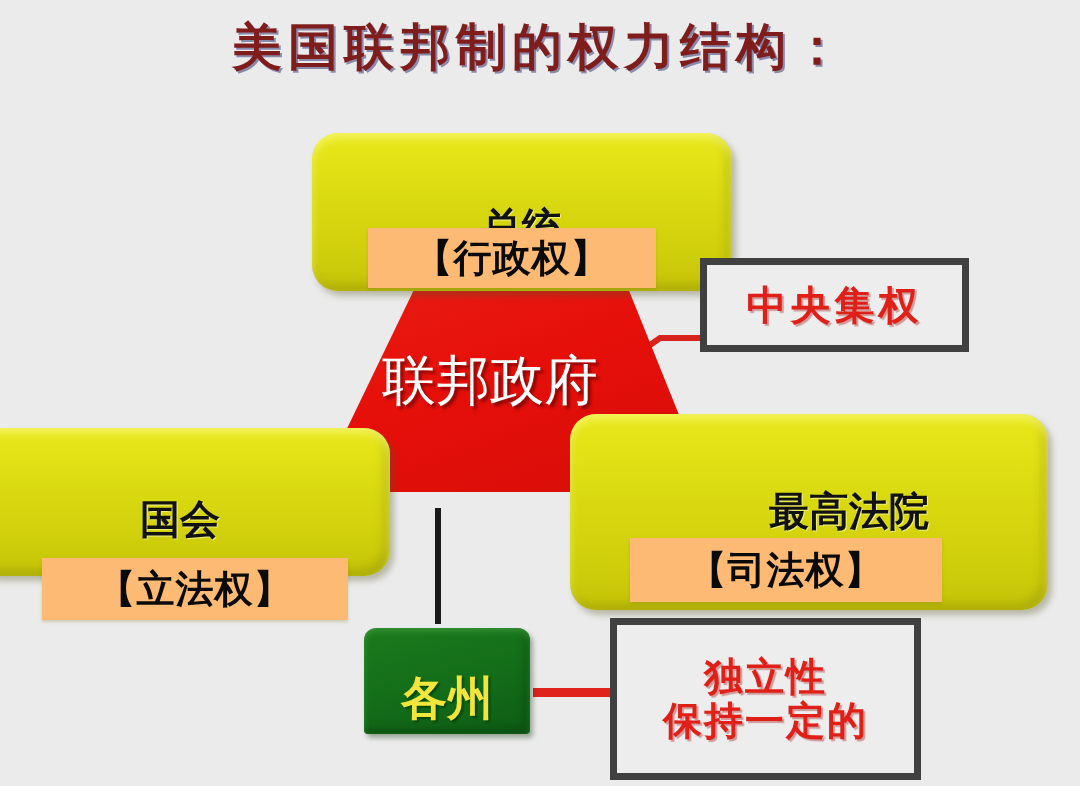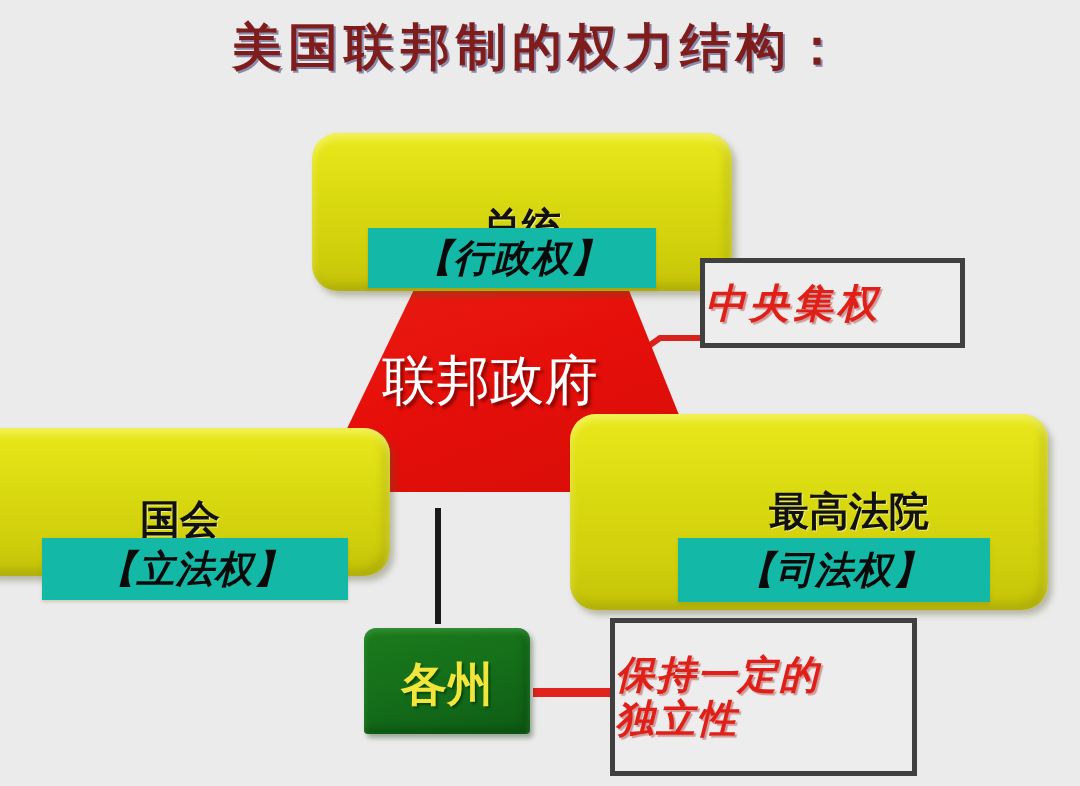--- a/index.html
+++ b/index.html
@@ -51,69 +51,68 @@
     position:absolute;
     text-align:center;
     font-size:40px;font-weight:bold;color:#111;
     text-shadow:1px 1px 0 rgba(255,255,200,.6);
     white-space:nowrap;
     margin-top:40px;
   }
   
   .plate{
     position:absolute;
-    background:#14b8a6;
+    background:#fdba74;
     display:flex;align-items:center;justify-content:center;
     font-size:38px;font-weight:bold;color:#0a0a0a;
     letter-spacing:1px;
     white-space:nowrap;
     box-shadow:0 2px 3px rgba(120,120,30,.25);
-    font-style:italic;
   }
 
   #box-president{left:312px;top:133px;width:420px;height:158px;}
   #label-president{left:312px;top:160px;width:420px;}
   #plate-president{left:368px;top:228px;width:288px;height:60px;}
 
   #box-congress{left:-30px;top:428px;width:420px;height:148px;}
   #label-congress{left:-30px;top:452px;width:420px;}
-  #plate-congress{left:42px;top:538px;width:306px;height:62px;}
+  #plate-congress{left:42px;top:558px;width:306px;height:62px;}
 
   #box-court{left:570px;top:414px;width:478px;height:196px;}
   #label-court{left:570px;top:444px;width:558px;}
-  #plate-court{left:630px;top:538px;width:312px;height:64px;margin-left:48px;}
+  #plate-court{left:630px;top:538px;width:312px;height:64px;}
 
   
   .gbox{
     position:absolute;left:364px;top:628px;width:166px;height:106px;
     background:linear-gradient(165deg,#1c7a1c 0%, #15701a 45%, #0e5c15 100%);
     border-radius:12px 12px 4px 4px;
     box-shadow:3px 4px 5px rgba(0,40,0,.35),
                inset 0 3px 6px rgba(130,220,130,.30),
                inset -5px -5px 8px rgba(0,50,0,.35);
   }
   .gbox-label{
-    position:absolute;left:364px;top:654px;width:166px;
+    position:absolute;left:364px;top:668px;width:166px;
     text-align:center;font-size:46px;font-weight:bold;
     color:#f2e63c;
     text-shadow:2px 2px 2px rgba(0,50,0,.65);
     white-space:nowrap;
   }
 
   
   .vline{position:absolute;left:435px;top:508px;width:6px;height:116px;background:#1a1a1a;}
   .hline-red{position:absolute;left:533px;top:688px;width:78px;height:9px;background:#e0231c;}
   svg.leader{position:absolute;left:0;top:0;width:1080px;height:786px;pointer-events:none;}
 
   
   .rbox{
     position:absolute;
-    border:5px solid #404040;
+    border:7px solid #404040;
     background:#ededed;
-    display:flex;flex-direction:column;align-items:flex-start;justify-content:center;font-style:italic;
+    display:flex;flex-direction:column;align-items:center;justify-content:center;
   }
   .rbox span{
     color:#e02018;
     font-weight:bold;
     text-shadow:2px 2px 1px rgba(150,0,0,.35);
     white-space:nowrap;
     line-height:1.12;
   }
   #rbox-central{left:700px;top:258px;width:255px;height:80px;}
   #rbox-central span{font-size:40px;letter-spacing:4px;}
@@ -151,17 +150,17 @@
   <div class="hline-red"></div>
 
   <div class="gbox"></div>
   <div class="gbox-label">各州</div>
 
   <div class="rbox" id="rbox-central">
     <span>中央集权</span>
   </div>
 
   <div class="rbox" id="rbox-indep">
+    <span>独立性</span>
     <span>保持一定的</span>
-    <span>独立性</span>
   </div>
 
 </div>
 
 </body></html>

